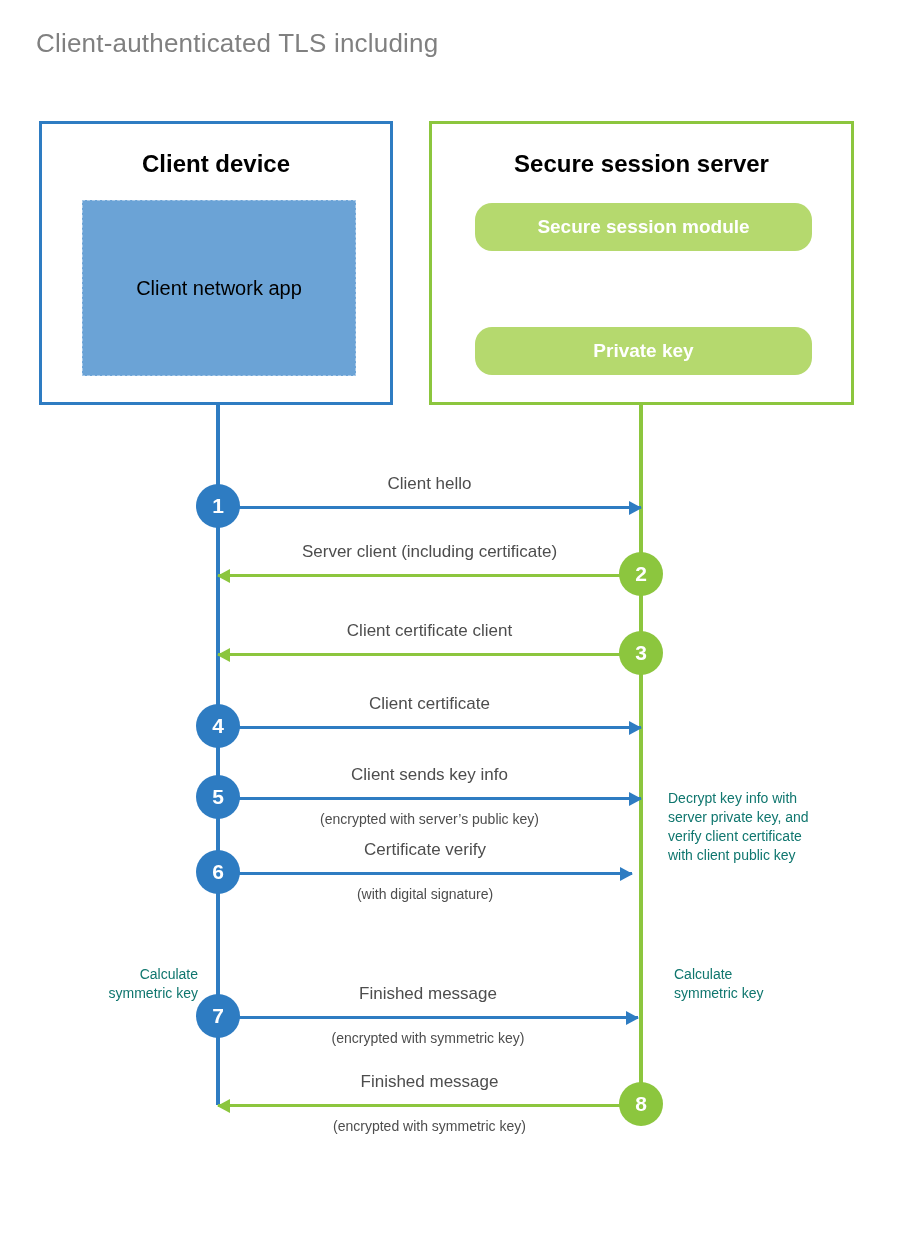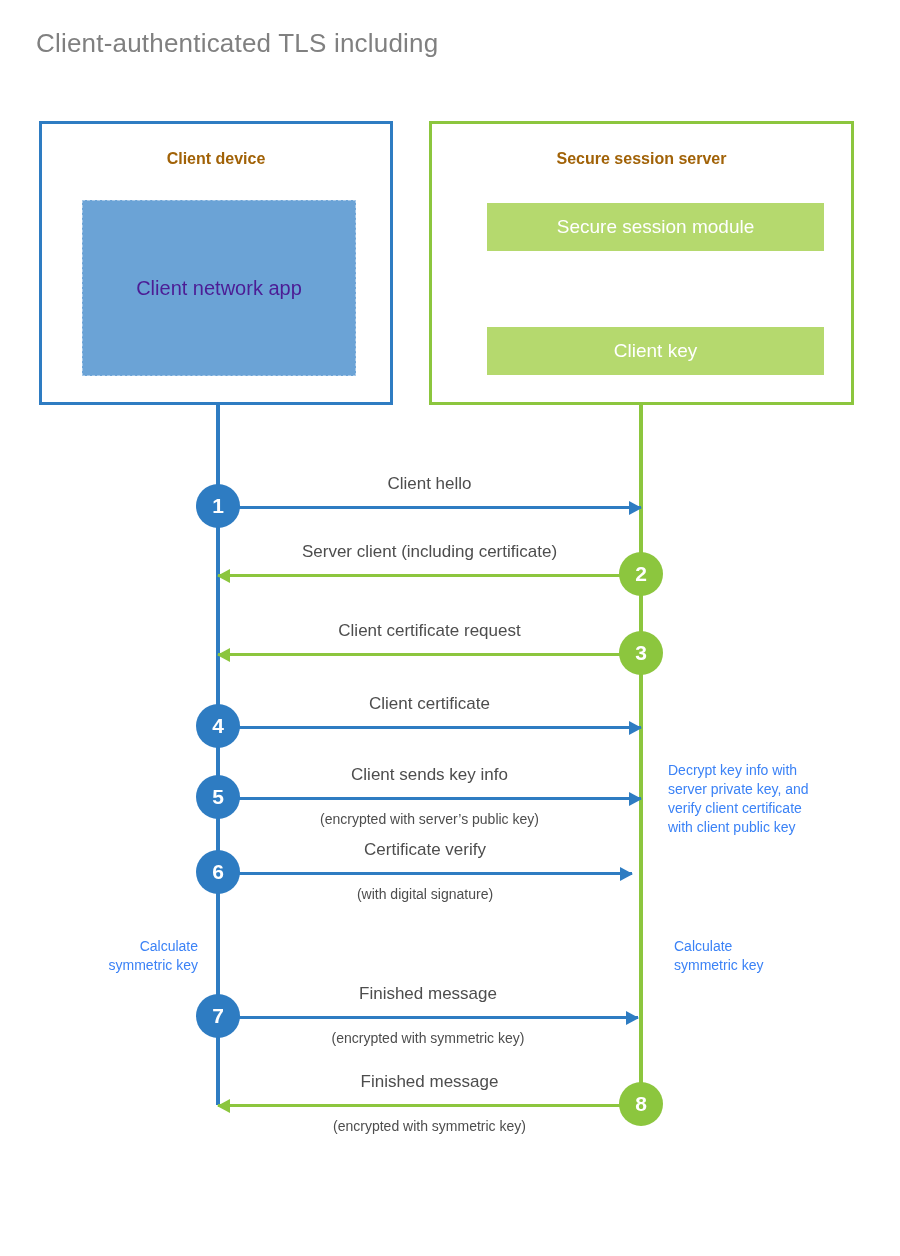--- a/index.html
+++ b/index.html
@@ -14,34 +14,34 @@
     font-size:26px;font-weight:400;color:#808080;
     letter-spacing:.2px;white-space:nowrap;
   }
 
   
   .actor-box{position:absolute;background:#ffffff;box-sizing:border-box;}
   .client-box{left:39px;top:121px;width:354px;height:284px;border:3px solid #2e7cc2;}
   .server-box{left:429px;top:121px;width:425px;height:284px;border:3px solid #8cc63e;}
   .actor-title{
     position:absolute;left:0;right:0;top:26px;text-align:center;
-    font-size:16px;font-weight:700;color:#a16207;
+    font-size:24px;font-weight:700;color:#000000;
   }
 
   .client-app{
     position:absolute;left:40px;top:76px;width:274px;height:176px;
     background:#6ba3d6;border:1px dashed #a8c9e8;box-sizing:border-box;
     display:flex;align-items:center;justify-content:center;text-align:center;
-    color:#4c1d95;font-size:20px;line-height:28px;font-weight:400;
+    color:#000000;font-size:20px;line-height:28px;font-weight:400;
   }
 
   .server-bar{
-    position:absolute;left:55px;width:337px;height:48px;background:#b5d96e;
+    position:absolute;left:43px;width:337px;height:48px;background:#b5d96e;
     display:flex;align-items:center;justify-content:center;
-    color:#ffffff;font-size:19px;font-weight:400;
+    color:#ffffff;font-size:19px;font-weight:700;border-radius:17px;
   }
   .server-bar.b1{top:79px;}
   .server-bar.b2{top:142px;}
   .server-bar.b3{top:203px;}
 
   
   .lifeline{position:absolute;width:4px;}
   .lifeline.client{left:216px;top:405px;height:700px;background:#2e7cc2;}
   .lifeline.server{left:639px;top:405px;height:700px;background:#8cc63e;}
 
@@ -67,39 +67,39 @@
   
   .step{
     position:absolute;width:44px;height:44px;border-radius:50%;
     display:flex;align-items:center;justify-content:center;
     color:#ffffff;font-size:21px;font-weight:700;
   }
   .step.blue{background:#2e7cc2;}
   .step.green{background:#8cc63e;}
 
   
-  .note{position:absolute;font-size:14px;line-height:19px;color:#3b82f6;white-space:pre-line;}
+  .note{position:absolute;font-size:14px;line-height:19px;color:#0f766e;white-space:pre-line;margin-top:28px;}
   .note.right{text-align:left;}
   .note.left{text-align:right;}
 </style>
 </head>
 <body>
 
 <div class="page-title">Client-authenticated TLS including</div>
 
 <div class="actor-box client-box">
   <div class="actor-title">Client device</div>
   <div class="client-app">Client network
 app</div>
 </div>
 
 <div class="actor-box server-box">
   <div class="actor-title">Secure session server</div>
   <div class="server-bar b1">Secure session module</div>
-  <div class="server-bar b3">Client key</div>
+  <div class="server-bar b3">Private key</div>
 </div>
 
 <div class="lifeline client"></div>
 <div class="lifeline server"></div>
 
 <div class="msg to-right" style="left:218px;top:506px;width:423px;">
   <div class="line" style="width:423px;"></div>
   <div class="head"></div>
   <div class="label">Client hello</div>
 </div>
@@ -108,21 +108,21 @@
 <div class="msg to-left" style="left:218px;top:574px;width:423px;">
   <div class="line" style="width:423px;"></div>
   <div class="head"></div>
   <div class="label">Server client (including certificate)</div>
 </div>
 <div class="step green" style="left:619px;top:552px;">2</div>
 
 <div class="msg to-left" style="left:218px;top:653px;width:423px;">
   <div class="line" style="width:423px;"></div>
   <div class="head"></div>
-  <div class="label">Client certificate request</div>
+  <div class="label">Client certificate client</div>
 </div>
 <div class="step green" style="left:619px;top:631px;">3</div>
 
 <div class="msg to-right" style="left:218px;top:726px;width:423px;">
   <div class="line" style="width:423px;"></div>
   <div class="head"></div>
   <div class="label">Client certificate</div>
 </div>
 <div class="step blue" style="left:196px;top:704px;">4</div>
 

